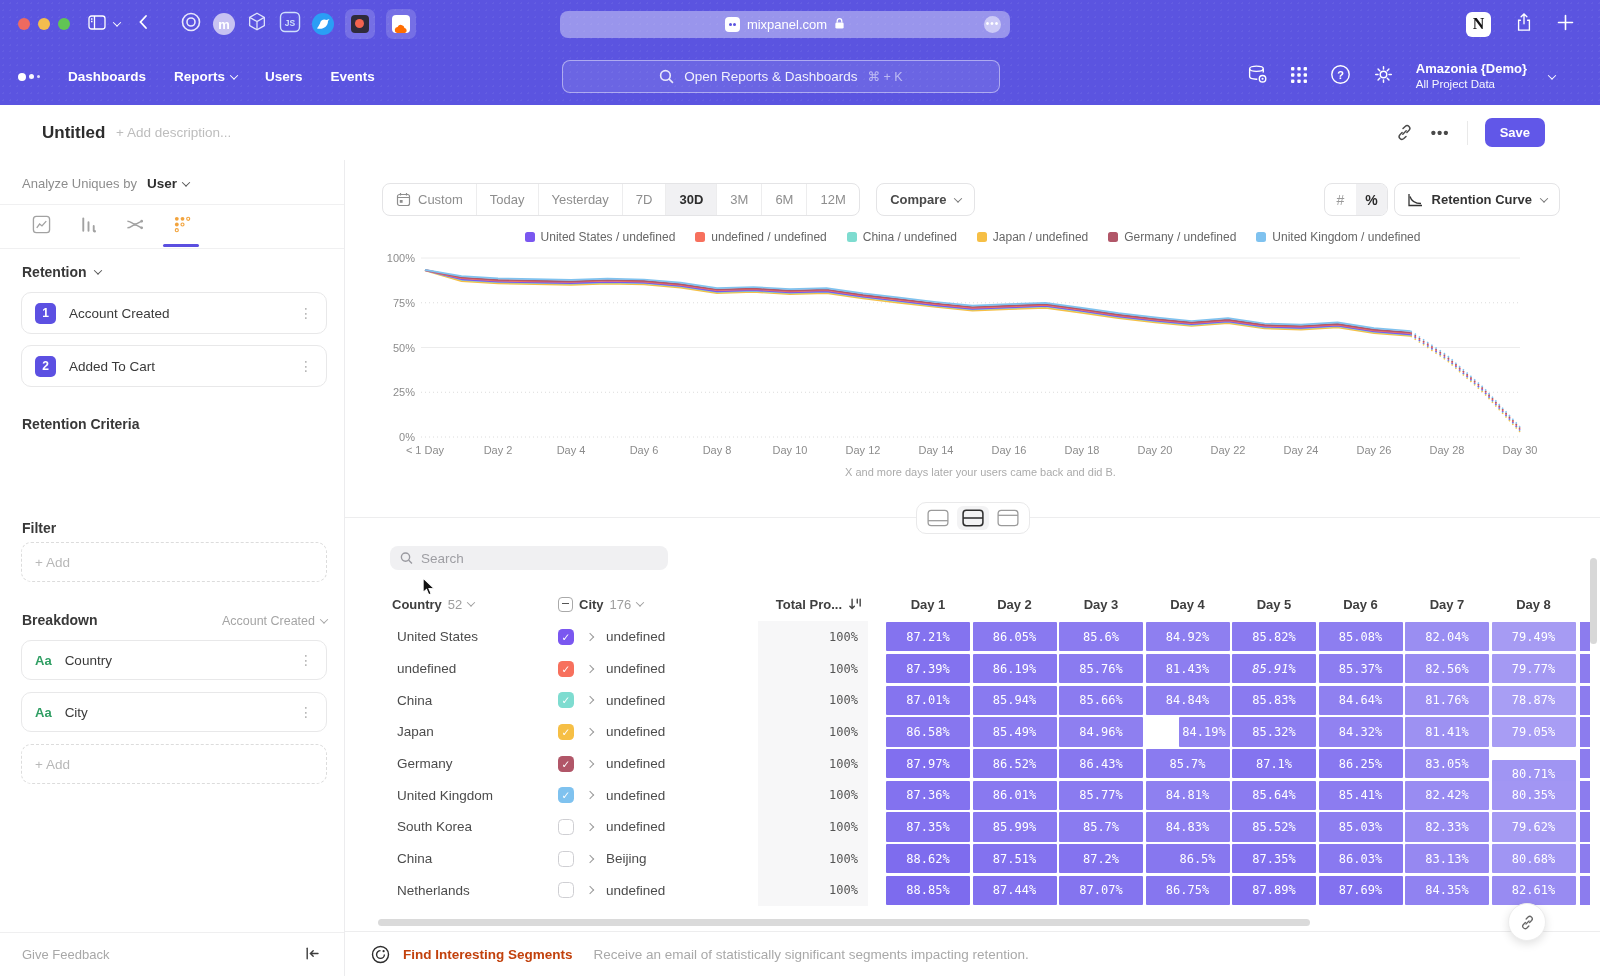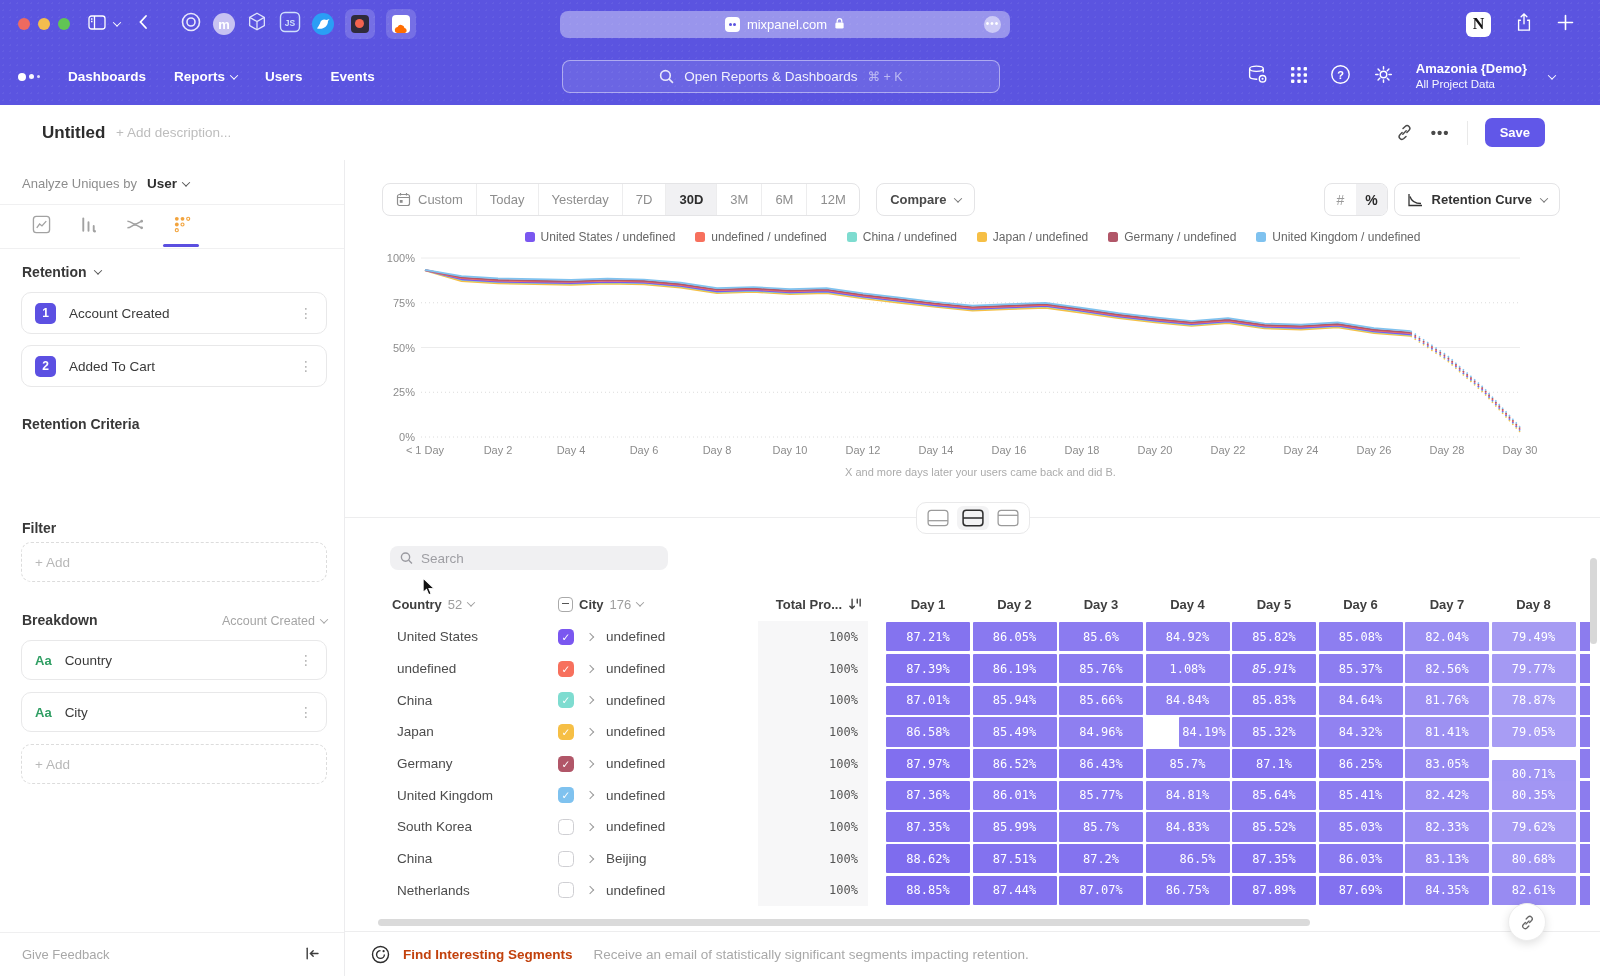--- a/index.html
+++ b/index.html
@@ -631,21 +631,21 @@
         <div class="cell-mid">
           <span class="cbox" style="background: rgb(247, 112, 93);">✓</span>
           <span class="chev right" style="color: rgb(154, 154, 154);"></span>
           <span>undefined</span>
         </div>
         <div class="cell-total">100%</div>
         <div></div>
         <div class="day-cell" style="background: rgb(131, 114, 239);">87.39%</div>
         <div class="day-cell" style="background: rgb(136, 120, 240);">86.19%</div>
         <div class="day-cell" style="background: rgb(138, 123, 240);">85.76%</div>
-        <div class="day-cell" style="background: rgb(141, 126, 240);">1.08%</div>
+        <div class="day-cell" style="background: rgb(141, 126, 240);">81.43%</div>
         <div class="day-cell" style="background: rgb(138, 122, 240); font-style: italic;">85.91%</div>
         <div class="day-cell" style="background: rgb(140, 125, 240);">85.37%</div>
         <div class="day-cell" style="background: rgb(152, 139, 242);">82.56%</div>
         <div class="day-cell" style="background: rgb(164, 153, 243);">79.77%</div>
         <div class="sliver" style="background: rgb(140, 124, 238);"></div>
         <div class="cell-name">China</div>
         <div class="cell-mid">
           <span class="cbox" style="background: rgb(126, 220, 208);">✓</span>
           <span class="chev right" style="color: rgb(154, 154, 154);"></span>
           <span>undefined</span>

